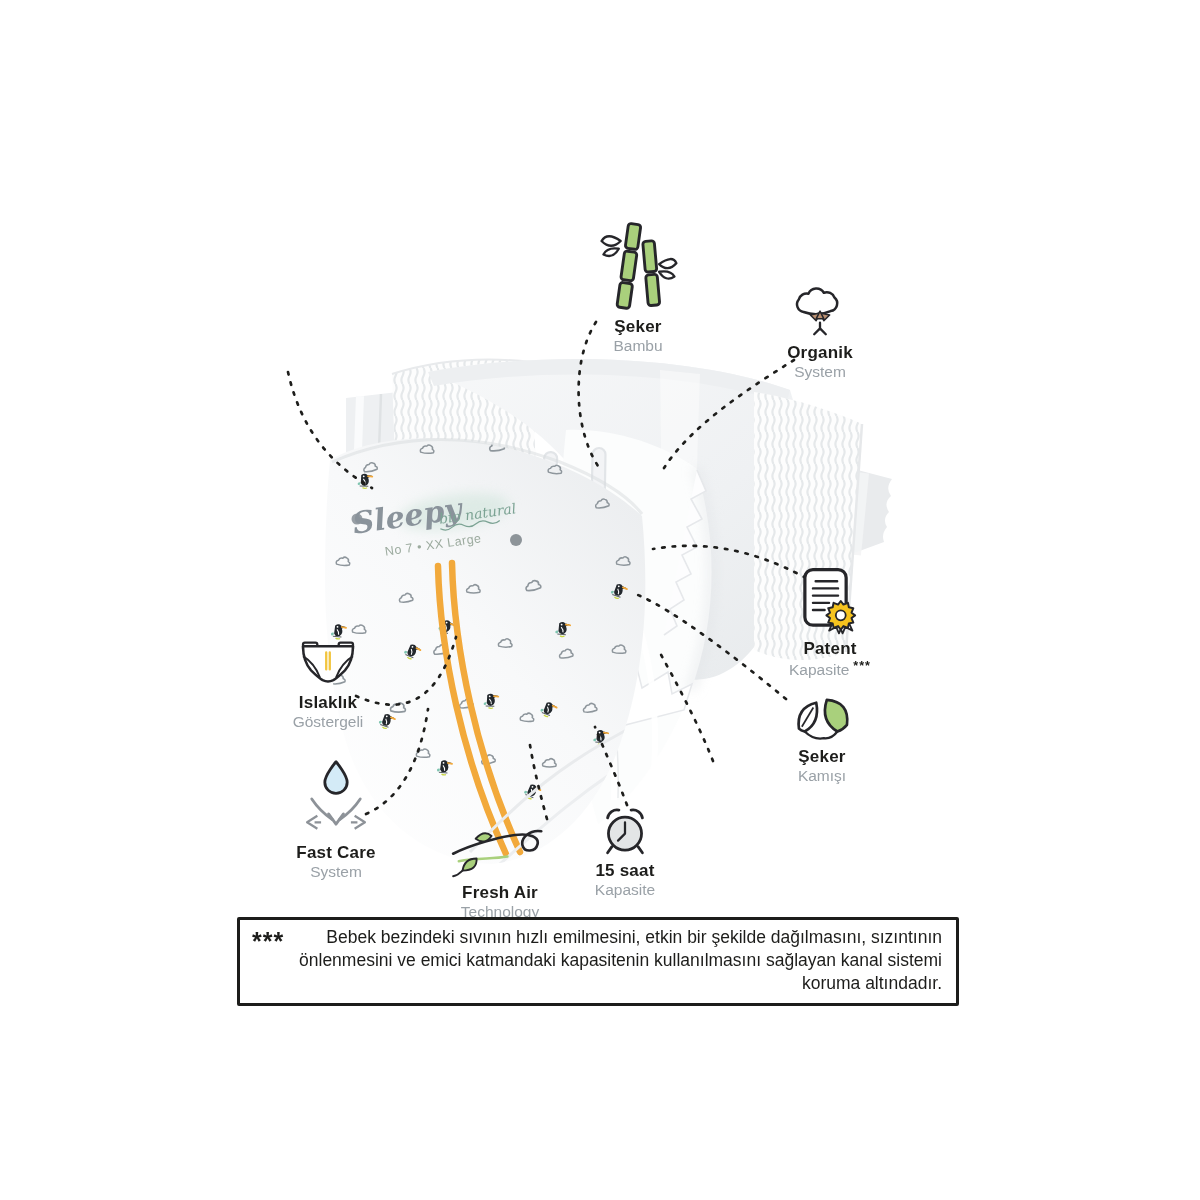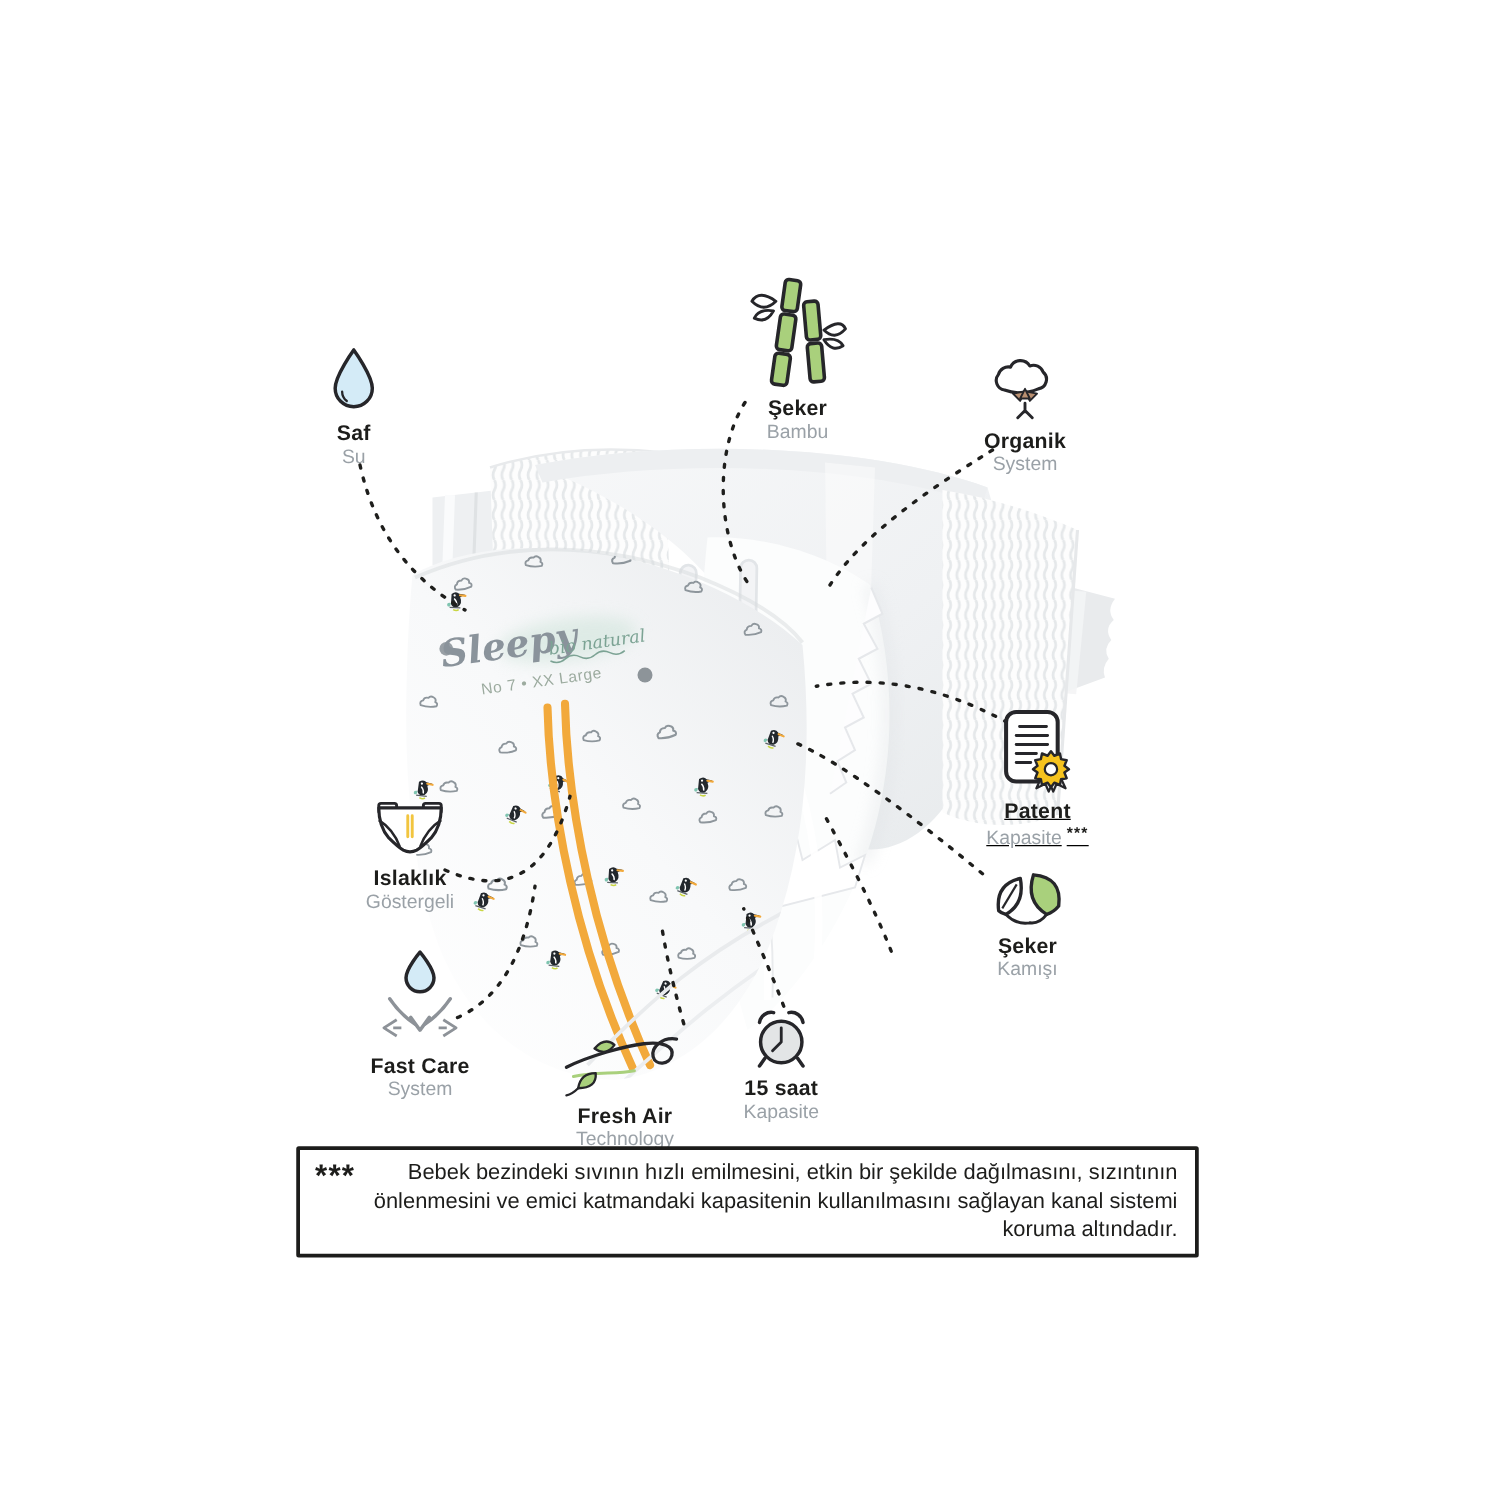--- a/index.html
+++ b/index.html
@@ -166,28 +166,20 @@
       <path d="M806,578 C749,547 699,541 653,549"></path>
       <path d="M786,699 C733,655 673,610 638,595"></path>
       <path d="M713,761 C698,723 677,684 659,651"></path>
       <path d="M627,805 C617,778 605,752 595,727"></path>
       <path d="M547,819 C540,794 534,769 530,745"></path>
       <path d="M366,814 C400,799 420,763 428,709"></path>
       <path d="M356,696 C404,717 438,701 456,637"></path>
     </g>
   </svg>
 
-  <div class="feature" style="left:213px;top:276px;">
-    <svg class="ic" width="52" height="58" viewBox="0 0 56 62">
-      <path d="M28,4 C28,4 12,26 12,37 a16,16 0 0 0 32,0 C44,26 28,4 28,4 Z" fill="#d4ebf7" stroke="#26262a" stroke-width="3" stroke-linejoin="round"></path>
-      <path d="M18,40 a10,10 0 0 0 4,8" stroke="#26262a" stroke-width="2" fill="none" stroke-linecap="round"></path>
-    </svg>
-    <div class="f-title">Saf</div>
-    <div class="f-sub">Su</div>
-  </div>
 
   <div class="feature" style="left:568px;top:218px;">
     <svg class="ic" width="80" height="96" viewBox="0 0 80 100">
       <g transform="rotate(8 31 50)" stroke="#26262a" stroke-width="3" fill="#a9d07c" stroke-linejoin="round">
         <rect x="24" y="6" width="13" height="26" rx="3"></rect>
         <rect x="24" y="35" width="13" height="30" rx="3"></rect>
         <rect x="24" y="68" width="13" height="26" rx="3"></rect>
       </g>
       <g transform="rotate(-5 54 60)" stroke="#26262a" stroke-width="3" fill="#a9d07c" stroke-linejoin="round">
         <rect x="48" y="24" width="12" height="32" rx="3"></rect>
@@ -211,21 +203,21 @@
         <path d="M30,28 l-10,2 6,6 z"></path>
         <path d="M30,28 l10,2 -6,6 z"></path>
         <path d="M30,26 l-4,8 8,0 z"></path>
       </g>
       <path d="M30,38 v7 M30,44 l-6,6 M30,44 l6,6" stroke="#26262a" stroke-width="2.4" fill="none" stroke-linecap="round"></path>
     </svg>
     <div class="f-title">Organik</div>
     <div class="f-sub">System</div>
   </div>
 
-  <div class="feature" style="left:760px;top:566px;text-decoration:underline;">
+  <div class="feature" style="left:760px;top:566px;">
     <svg class="ic" width="66" height="70" viewBox="0 0 72 78">
       <rect x="8" y="4" width="46" height="62" rx="9" fill="#ffffff" stroke="#26262a" stroke-width="3.6"></rect>
       <path d="M20,17 h24 M17,25 h28 M17,33 h28 M17,41 h18 M17,49 h13" stroke="#26262a" stroke-width="2.6" stroke-linecap="round"></path>
       <path d="M41,59 l-6,13 8,-4 3,7 5,-12 z M55,59 l6,13 -8,-4 -3,7 -5,-12 z" fill="#ffffff" stroke="#26262a" stroke-width="2" stroke-linejoin="round"></path>
       <path d="M48,39 l3,4 5,-2 1,5 5,1 -2,5 4,3 -4,3 2,5 -5,1 -1,5 -5,-2 -3,4 -3,-4 -5,2 -1,-5 -5,-1 2,-5 -4,-3 4,-3 -2,-5 5,-1 1,-5 5,2 z" fill="#f6c31e" stroke="#26262a" stroke-width="2.2" stroke-linejoin="round"></path>
       <circle cx="48" cy="55" r="5.5" fill="#ffffff" stroke="#26262a" stroke-width="2"></circle>
     </svg>
     <div class="f-title">Patent</div>
     <div class="f-sub"><span>Kapasite</span><span class="pmark">***</span></div>
   </div>

